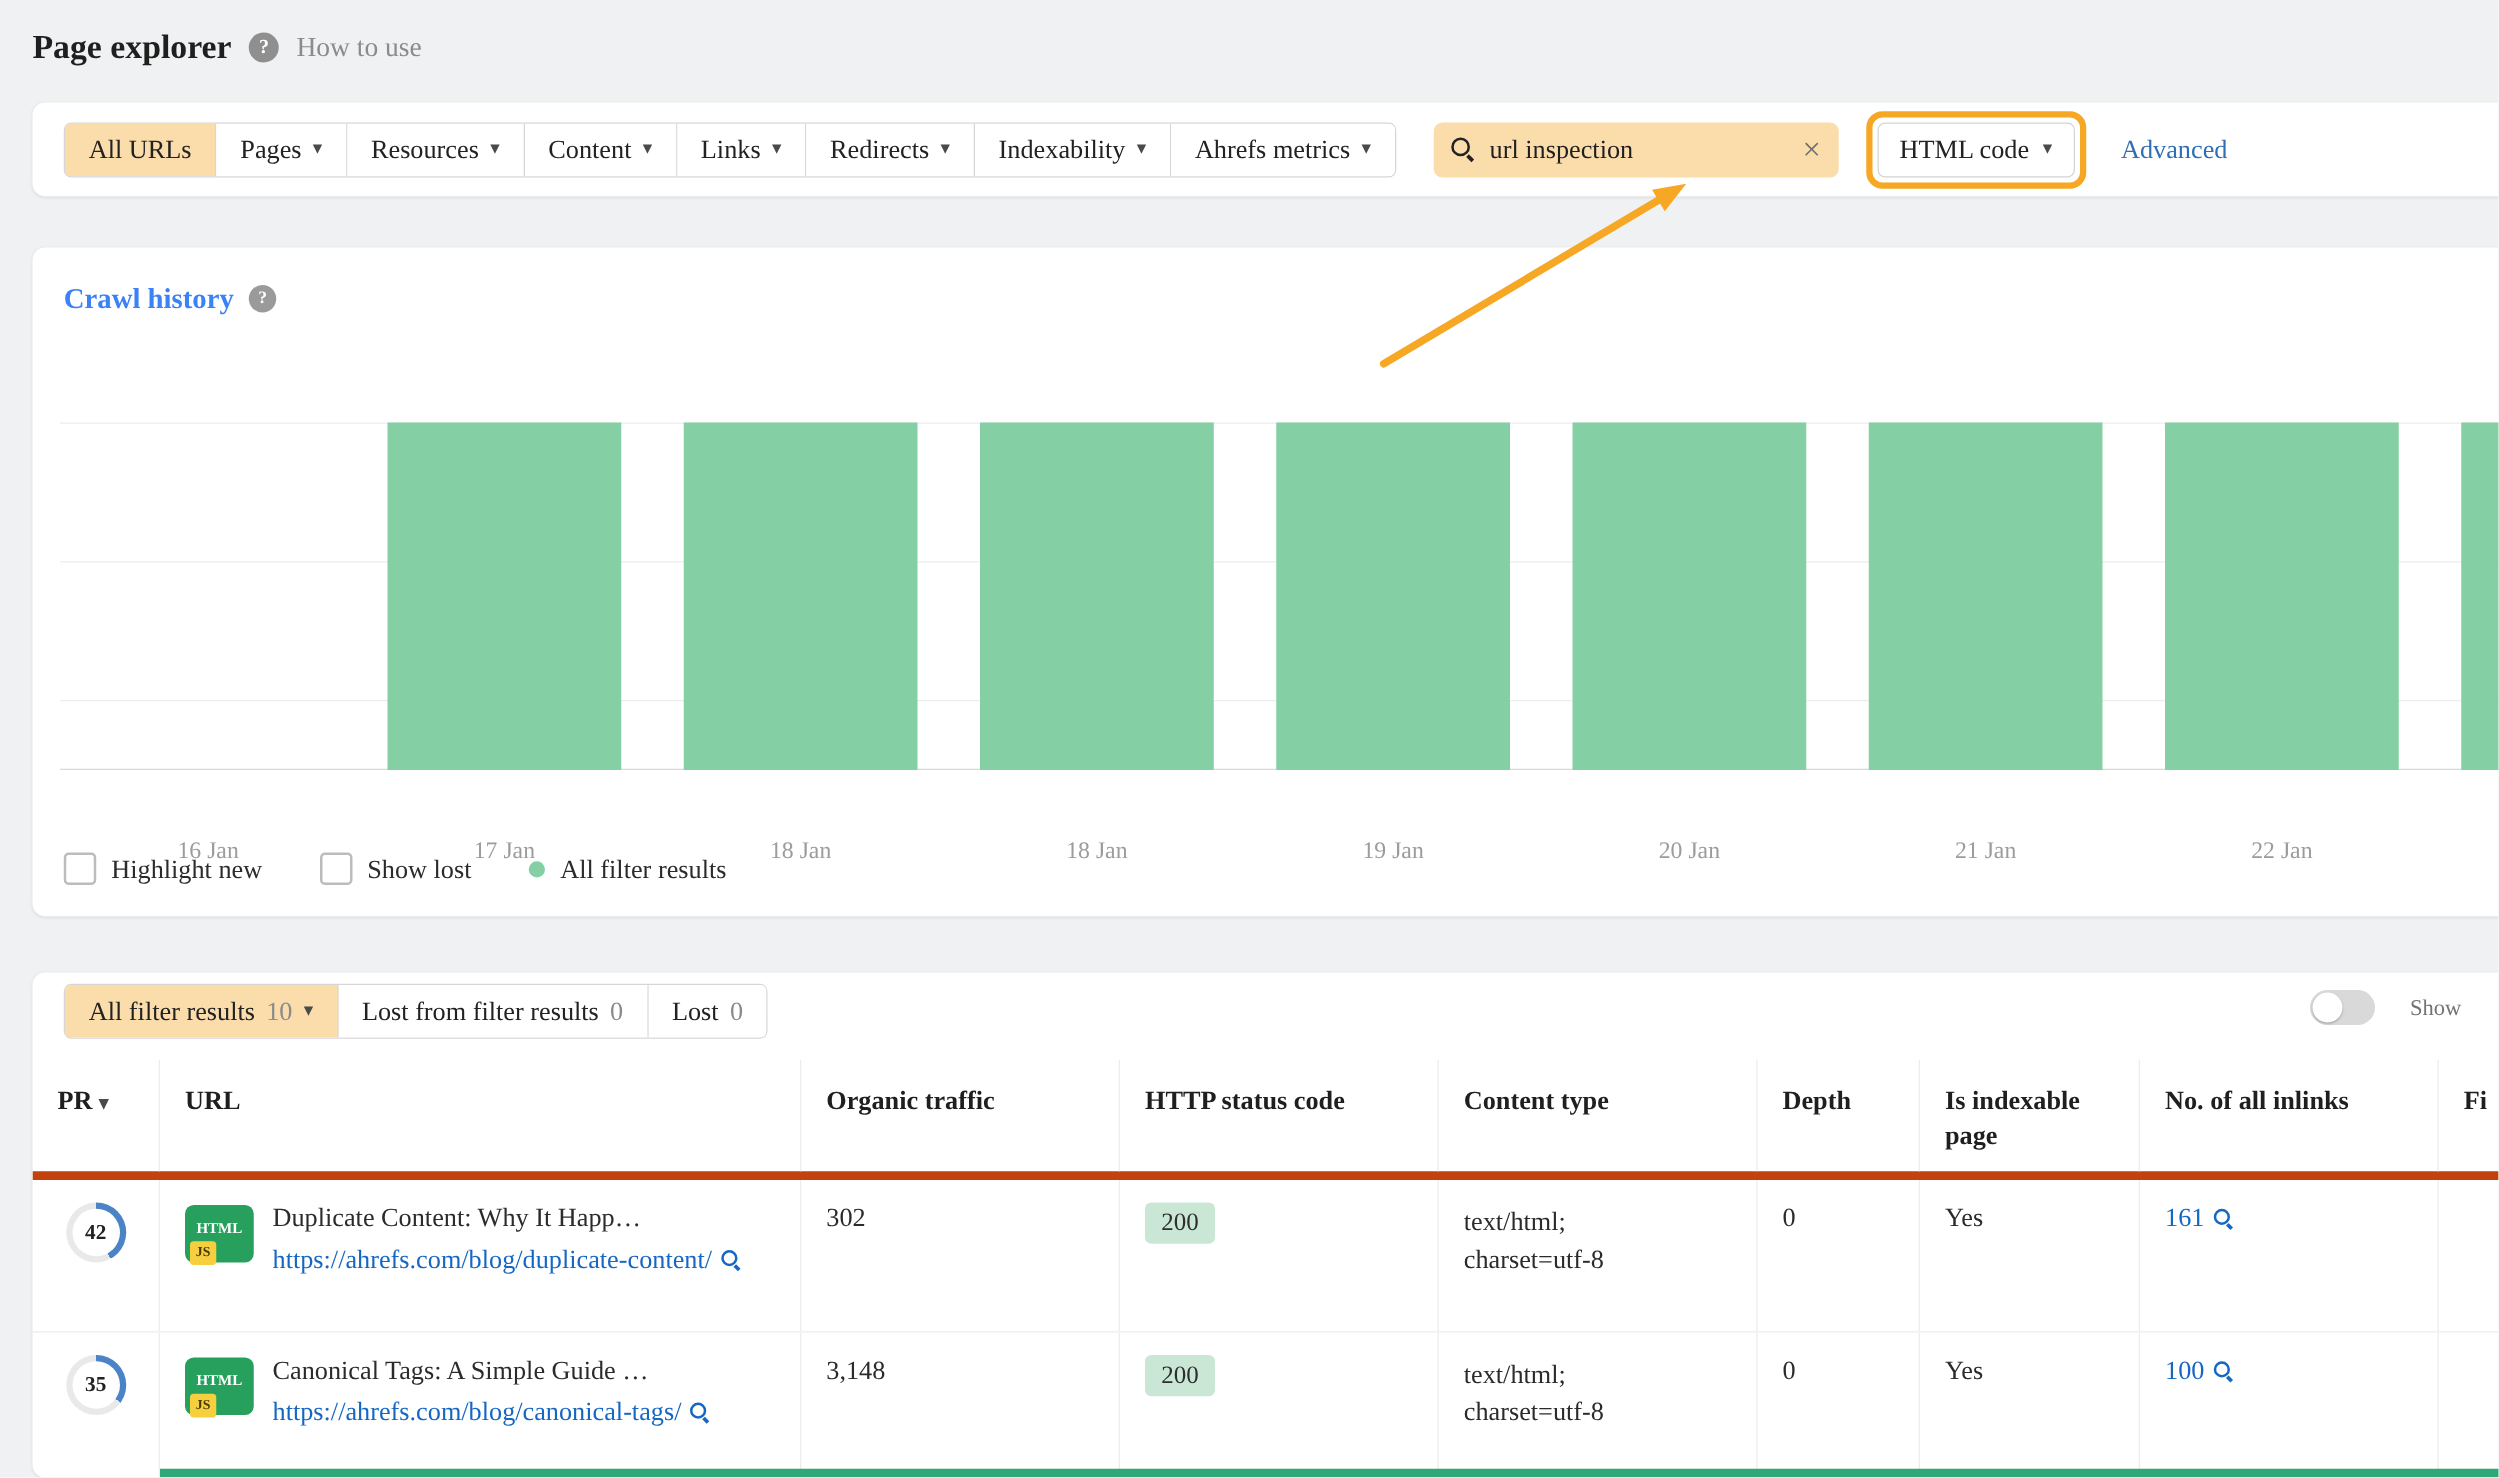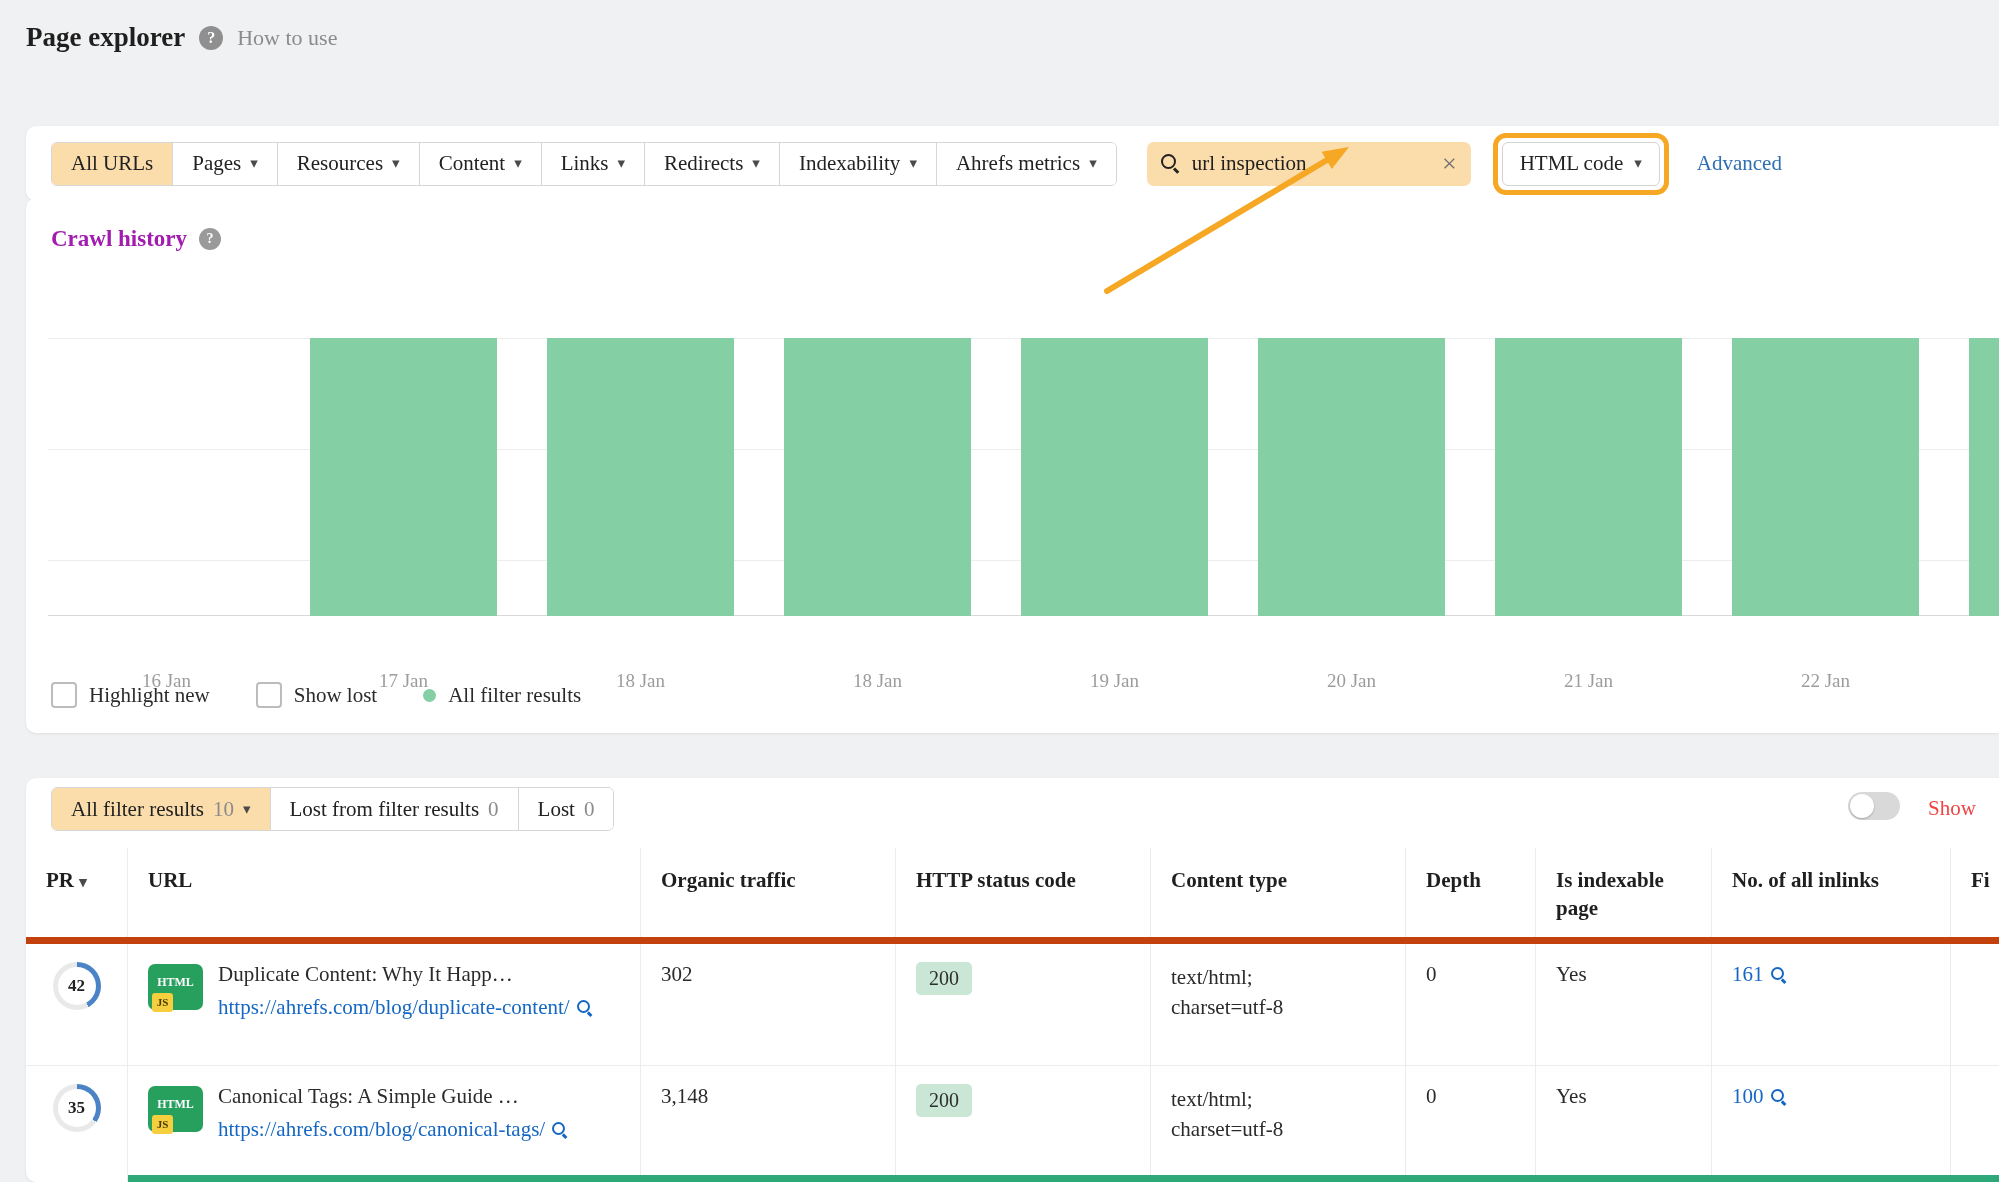--- a/index.html
+++ b/index.html
@@ -10,21 +10,21 @@
   .page-header{position:absolute;left:26px;top:22px;display:flex;align-items:center;gap:14px;}
   .page-title{font-size:27px;font-weight:bold;color:#1f1f1f;}
   .help-icon{width:24px;height:24px;border-radius:50%;background:#8f8f8f;color:#fff;
              display:flex;align-items:center;justify-content:center;font-size:16px;font-weight:bold;}
   .help-icon::before{content:"?";}
   .help-label{font-size:22px;color:#8b8b8b;}
 
   
   .card{position:absolute;left:26px;right:0;background:#fff;border-radius:10px 0 0 10px;
         box-shadow:0 1px 3px rgba(0,0,0,.07);}
-  .filter-card{top:82px;height:75px;display:flex;align-items:center;padding-left:25px;overflow:hidden;margin-top:44px;}
+  .filter-card{top:82px;height:75px;display:flex;align-items:center;padding-left:25px;overflow:hidden;}
   .chart-card{top:198px;height:535px;overflow:hidden;}
   .table-card{top:778px;height:404px;overflow:hidden;}
 
   
   .seg-group{display:flex;border:1px solid #d6d6d6;border-radius:6px;overflow:hidden;height:42px;flex:none;}
   .seg{display:flex;align-items:center;gap:9px;padding:0 19px;font-size:21px;color:#222;
        background:#fff;border-right:1px solid #d6d6d6;cursor:default;white-space:nowrap;}
   .seg:last-child{border-right:none;}
   .seg.active{background:#fbdcab;}
   .caret{font-size:15px;color:#4a4a4a;line-height:1;}
@@ -42,40 +42,40 @@
   .search-text{flex:1;font-size:21px;color:#1f1f1f;white-space:nowrap;overflow:hidden;}
   .x-icon{font-size:26px;color:#6f6f6f;line-height:1;}
   .x-icon::before{content:"×";}
   .annotation-ring{margin-left:22px;border:5px solid #F6A723;border-radius:13px;padding:4px;flex:none;}
   .html-code-btn{display:flex;align-items:center;gap:11px;height:42px;padding:0 17px;background:#fff;
                  border:1px solid #d4d4d4;border-radius:6px;font-size:21px;color:#222;white-space:nowrap;}
   .advanced{margin-left:28px;font-size:21px;color:#2f6db4;white-space:nowrap;flex:none;}
 
   
   .chart-title-row{position:absolute;left:25px;top:28px;display:flex;align-items:center;gap:12px;}
-  .chart-title{font-size:23px;font-weight:bold;color:#a21caf;text-align:right;}
+  .chart-title{font-size:23px;font-weight:bold;color:#3b82f6;text-align:right;}
   .help-icon.small{width:22px;height:22px;font-size:14px;background:#9a9a9a;}
   .plot{position:absolute;left:22px;right:auto;top:140px;height:278px;width:2140px;display:flex;}
   .gridline{position:absolute;left:0;right:0;height:1px;background:#ededed;}
   .gridline.baseline{background:#d8d8d8;}
   .chart-col{position:relative;flex:none;width:237px;height:100%;}
   .chart-bar{position:absolute;bottom:0;left:25px;width:187px;}
   .chart-xlabel{position:absolute;top:calc(100% + 12px);left:0;right:0;text-align:center;
                 font-size:19px;color:#9c9c9c;margin-top:42px;}
   .legend-row{position:absolute;left:25px;top:484px;display:flex;align-items:center;font-size:21px;color:#2b2b2b;}
   .checkbox{width:22px;height:22px;border:2px solid #bcbcbc;border-radius:4px;background:#fff;margin-right:12px;flex:none;}
   .legend-gap{width:46px;flex:none;}
   .legend-dot{width:13px;height:13px;border-radius:50%;background:#84cfa3;margin-right:12px;flex:none;}
 
   
   .results-tabs{position:absolute;left:25px;top:9px;}
   .toggle{position:absolute;left:1822px;top:14px;width:52px;height:28px;border-radius:14px;background:#d9d9d9;}
   .toggle::after{content:"";position:absolute;left:2px;top:2px;width:24px;height:24px;border-radius:50%;
                  background:#fff;box-shadow:0 1px 2px rgba(0,0,0,.25);}
-  .show-label{position:absolute;left:1902px;top:18px;font-size:21px;color:#ef4444;white-space:nowrap;}
+  .show-label{position:absolute;left:1902px;top:18px;font-size:18px;color:#737373;white-space:nowrap;}
 
   
   .table{position:absolute;left:0;top:70px;right:0;}
   .grid-row{display:grid;grid-template-columns:102px 513px 255px 255px 255px 130px 176px 239px minmax(0,1fr);}
   .th,.td{border-right:1px solid #ececec;padding:18px 20px;font-size:21px;min-width:0;}
   .th:last-child,.td:last-child{border-right:none;}
   .th{font-weight:bold;color:#1f1f1f;padding-bottom:14px;line-height:1.35;}
   .header-row{border-bottom:7px solid #c2410c;}
   .body-row{border-bottom:1px solid #ececec;min-height:121px;}
   .td{color:#2b2b2b;}

